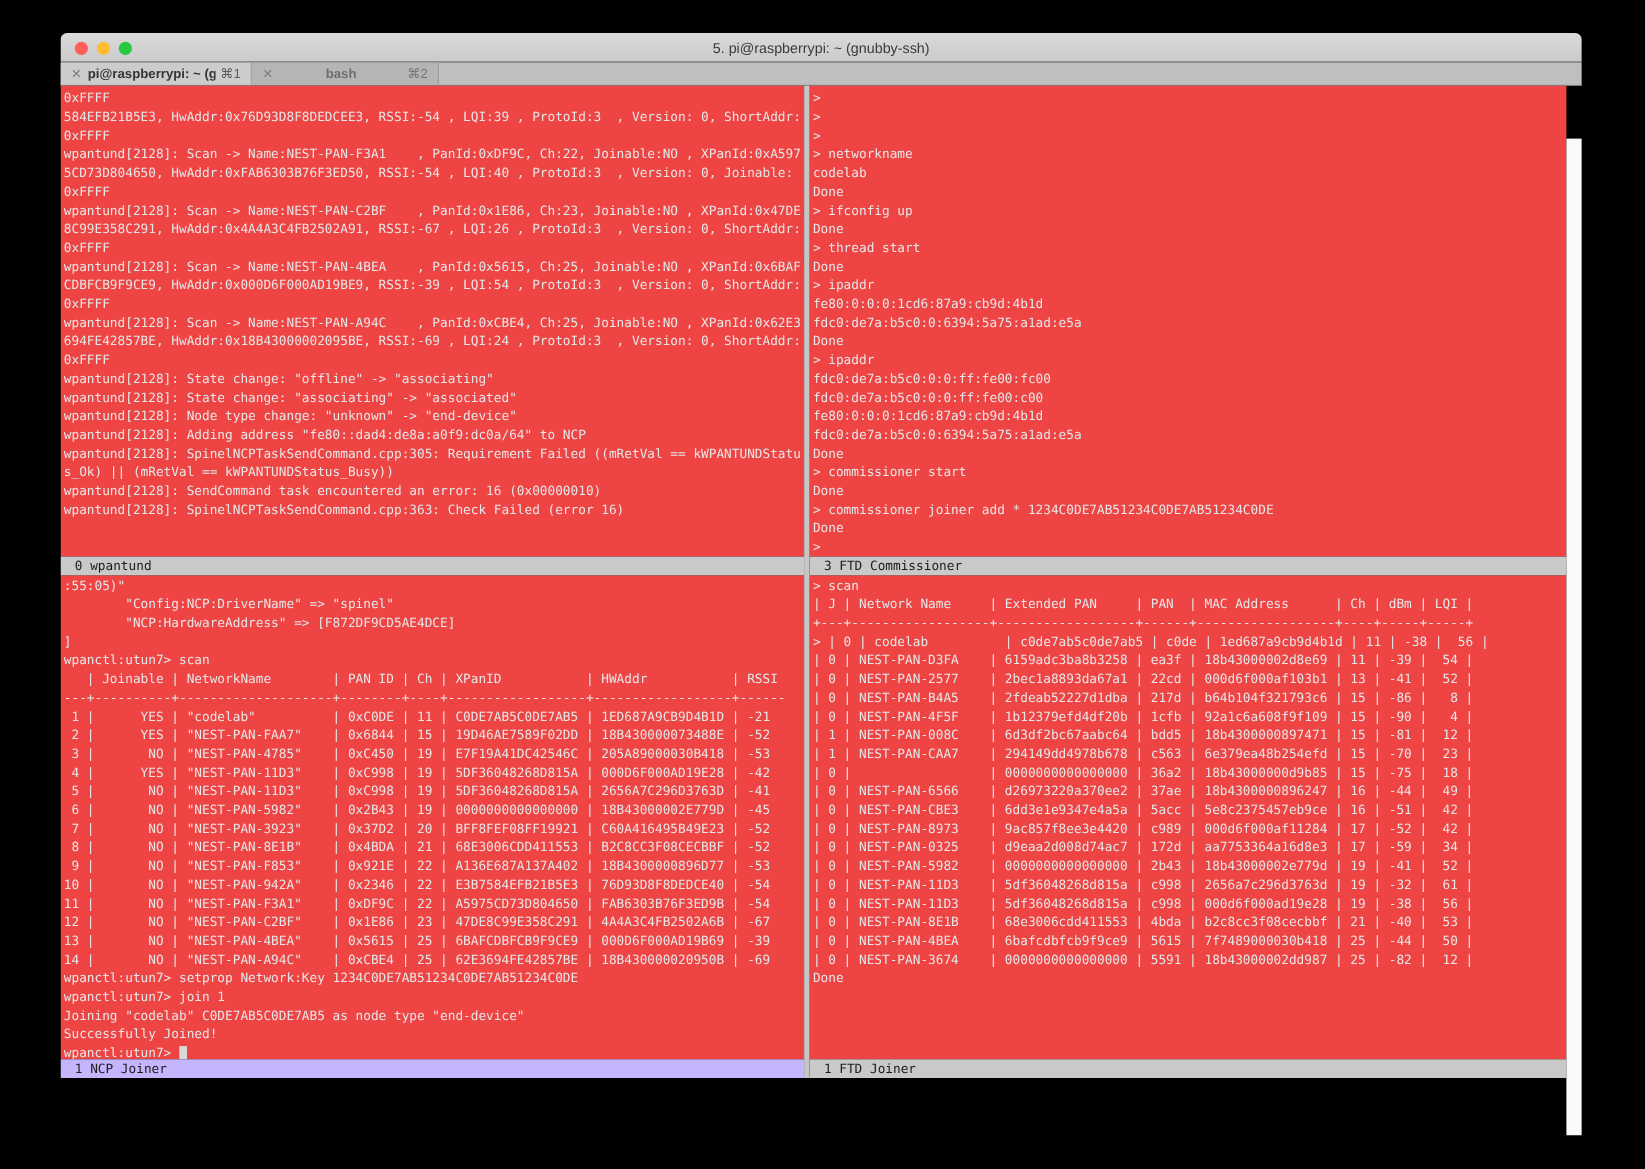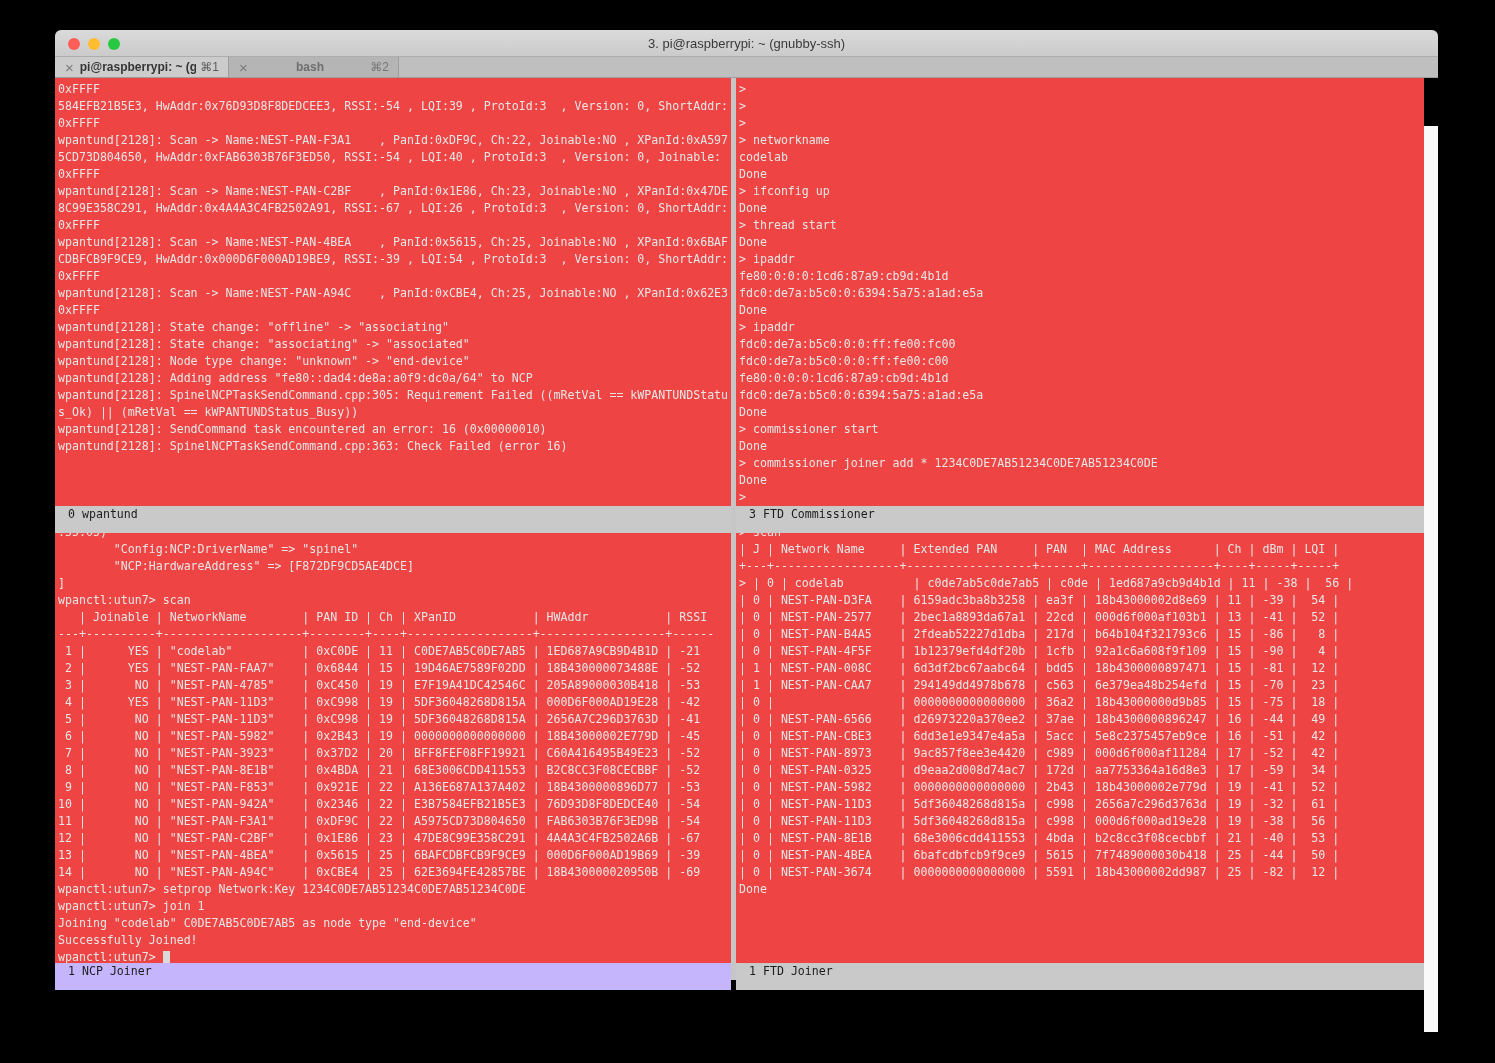--- a/index.html
+++ b/index.html
@@ -25,21 +25,21 @@
   .tab.inactive .tab-shortcut { color:#757575; }
   .term { position:absolute; left:0; top:48px; width:1383px; height:954px; background:#000; }
   .pane { position:absolute; overflow:hidden; background:#ef4444; }
   .pane-tl { left:0; top:0; width:676px; height:428px; padding:3px 0 0 3px; }
   .pane-tr { left:681px; top:0; width:688px; height:428px; padding:3px 0 0 3px; }
   .pane-bl { left:0; top:445px; width:676px; height:440px; padding:1px 0 0 3px; }
   .pane-br { left:681px; top:445px; width:688px; height:440px; padding:1px 0 0 3px; }
   .tline { height:17px; line-height:17px; white-space:pre; color:#e6e6e6;
            font-family:"DejaVu Sans Mono", monospace; font-size:11.6px; }
   .cursor { display:inline-block; width:7px; height:14px; background:#d9d9d9; vertical-align:middle; }
-  .pane-status { position:absolute; height:27px; background:#c9c9c9; color:#1c1c1c;
+  .pane-status { position:absolute; height:17px; background:#c9c9c9; color:#1c1c1c;
                  font-family:"DejaVu Sans Mono", monospace; font-size:11.6px; line-height:17px;
                  padding-left:13px; white-space:pre; }
   .status-tl { left:0; top:428px; width:676px; }
   .status-tr { left:681px; top:428px; width:688px; }
   .status-bl { left:0; top:885px; width:676px; }
   .status-br { left:681px; top:885px; width:688px; }
   .vdivider { position:absolute; left:676px; top:0; width:5px; height:902px; background:#c6c6c6; }
   .scrollbar { position:absolute; right:0; top:48px; width:14px; height:954px; background:#fafafa; }
 </style>
 </head>
@@ -47,21 +47,21 @@
 
 <div>
   <div class="window">
 
     <div class="titlebar">
       <div class="traffic">
         <span class="tl" style="background: rgb(255, 95, 87);"></span>
         <span class="tl" style="background: rgb(254, 188, 46);"></span>
         <span class="tl" style="background: rgb(40, 200, 64);"></span>
       </div>
-      <div class="win-title">3. pi@raspberrypi: ~ (gnubby-ssh)</div>
+      <div class="win-title">5. pi@raspberrypi: ~ (gnubby-ssh)</div>
     </div>
 
     <div class="tabbar">
       <div class="tab active">
         <span class="tab-close">×</span>
         <span class="tab-label">pi@raspberrypi: ~ (g…</span>
         <span class="tab-shortcut">⌘1</span>
       </div>
       <div class="tab inactive">
         <span class="tab-close">×</span>
@@ -78,20 +78,21 @@
           <div class="tline">wpantund[2128]: Scan -&gt; Name:NEST-PAN-F3A1    , PanId:0xDF9C, Ch:22, Joinable:NO , XPanId:0xA597</div>
           <div class="tline">5CD73D804650, HwAddr:0xFAB6303B76F3ED50, RSSI:-54 , LQI:40 , ProtoId:3  , Version: 0, Joinable:</div>
           <div class="tline">0xFFFF</div>
           <div class="tline">wpantund[2128]: Scan -&gt; Name:NEST-PAN-C2BF    , PanId:0x1E86, Ch:23, Joinable:NO , XPanId:0x47DE</div>
           <div class="tline">8C99E358C291, HwAddr:0x4A4A3C4FB2502A91, RSSI:-67 , LQI:26 , ProtoId:3  , Version: 0, ShortAddr:</div>
           <div class="tline">0xFFFF</div>
           <div class="tline">wpantund[2128]: Scan -&gt; Name:NEST-PAN-4BEA    , PanId:0x5615, Ch:25, Joinable:NO , XPanId:0x6BAF</div>
           <div class="tline">CDBFCB9F9CE9, HwAddr:0x000D6F000AD19BE9, RSSI:-39 , LQI:54 , ProtoId:3  , Version: 0, ShortAddr:</div>
           <div class="tline">0xFFFF</div>
           <div class="tline">wpantund[2128]: Scan -&gt; Name:NEST-PAN-A94C    , PanId:0xCBE4, Ch:25, Joinable:NO , XPanId:0x62E3</div>
+          <div class="tline">694FE42857BE, HwAddr:0x18B43000002095BE, RSSI:-69 , LQI:24 , ProtoId:3  , Version: 0, ShortAddr:</div>
           <div class="tline">0xFFFF</div>
           <div class="tline">wpantund[2128]: State change: "offline" -&gt; "associating"</div>
           <div class="tline">wpantund[2128]: State change: "associating" -&gt; "associated"</div>
           <div class="tline">wpantund[2128]: Node type change: "unknown" -&gt; "end-device"</div>
           <div class="tline">wpantund[2128]: Adding address "fe80::dad4:de8a:a0f9:dc0a/64" to NCP</div>
           <div class="tline">wpantund[2128]: SpinelNCPTaskSendCommand.cpp:305: Requirement Failed ((mRetVal == kWPANTUNDStatu</div>
           <div class="tline">s_Ok) || (mRetVal == kWPANTUNDStatus_Busy))</div>
           <div class="tline">wpantund[2128]: SendCommand task encountered an error: 16 (0x00000010)</div>
           <div class="tline">wpantund[2128]: SpinelNCPTaskSendCommand.cpp:363: Check Failed (error 16)</div>
         </div>

